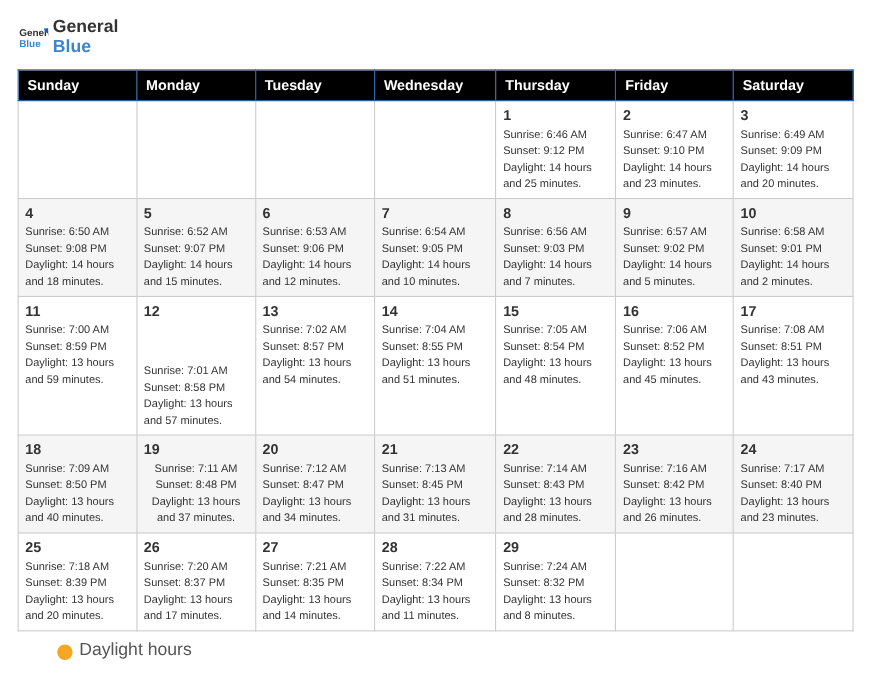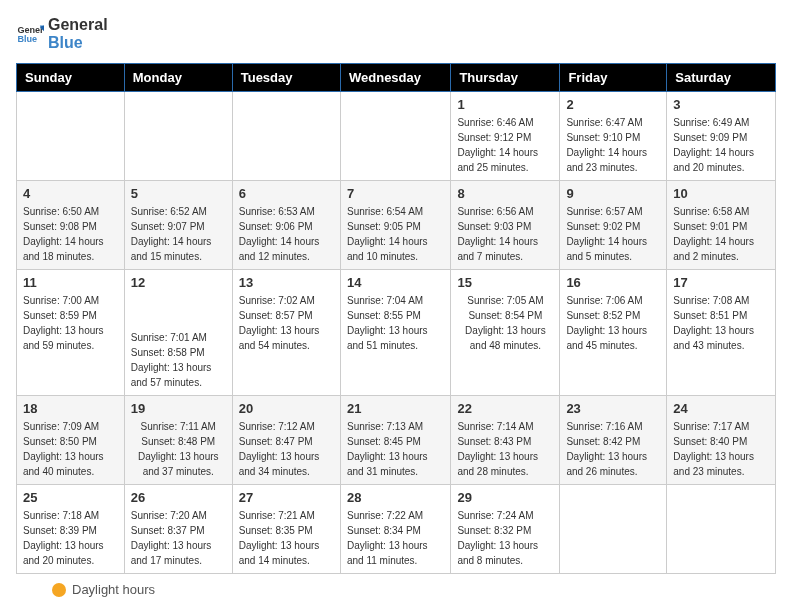--- a/index.html
+++ b/index.html
@@ -74,21 +74,21 @@
     .day-info {
       font-size: 10px;
       color: #333;
       line-height: 1.5;
     }
     .empty-cell {
       background: #fff !important;
     }
     .footer-note {
       margin-top: 8px;
-      font-size: 13px;
+      font-size: 16px;
       color: #555;
       display: flex;
       align-items: flex-end;
       gap: 6px;
       padding-left: 36px;
     }
     .footer-sun {
       display: inline-block;
       width: 14px;
       height: 14px;
@@ -215,21 +215,21 @@
 Daylight: 13 hours and 54 minutes.</div>
         </td>
         <td>
           <div class="day-number">14</div>
           <div class="day-info" style="white-space: pre-line;">Sunrise: 7:04 AM
 Sunset: 8:55 PM
 Daylight: 13 hours and 51 minutes.</div>
         </td>
         <td>
           <div class="day-number">15</div>
-          <div class="day-info" style="white-space: pre-line; text-align: center;">Sunrise: 7:05 AM
+          <div class="day-info" style="white-space: pre-line;">Sunrise: 7:05 AM
 Sunset: 8:54 PM
 Daylight: 13 hours and 48 minutes.</div>
         </td>
         <td>
           <div class="day-number">16</div>
           <div class="day-info" style="white-space: pre-line;">Sunrise: 7:06 AM
 Sunset: 8:52 PM
 Daylight: 13 hours and 45 minutes.</div>
         </td>
         <td>

